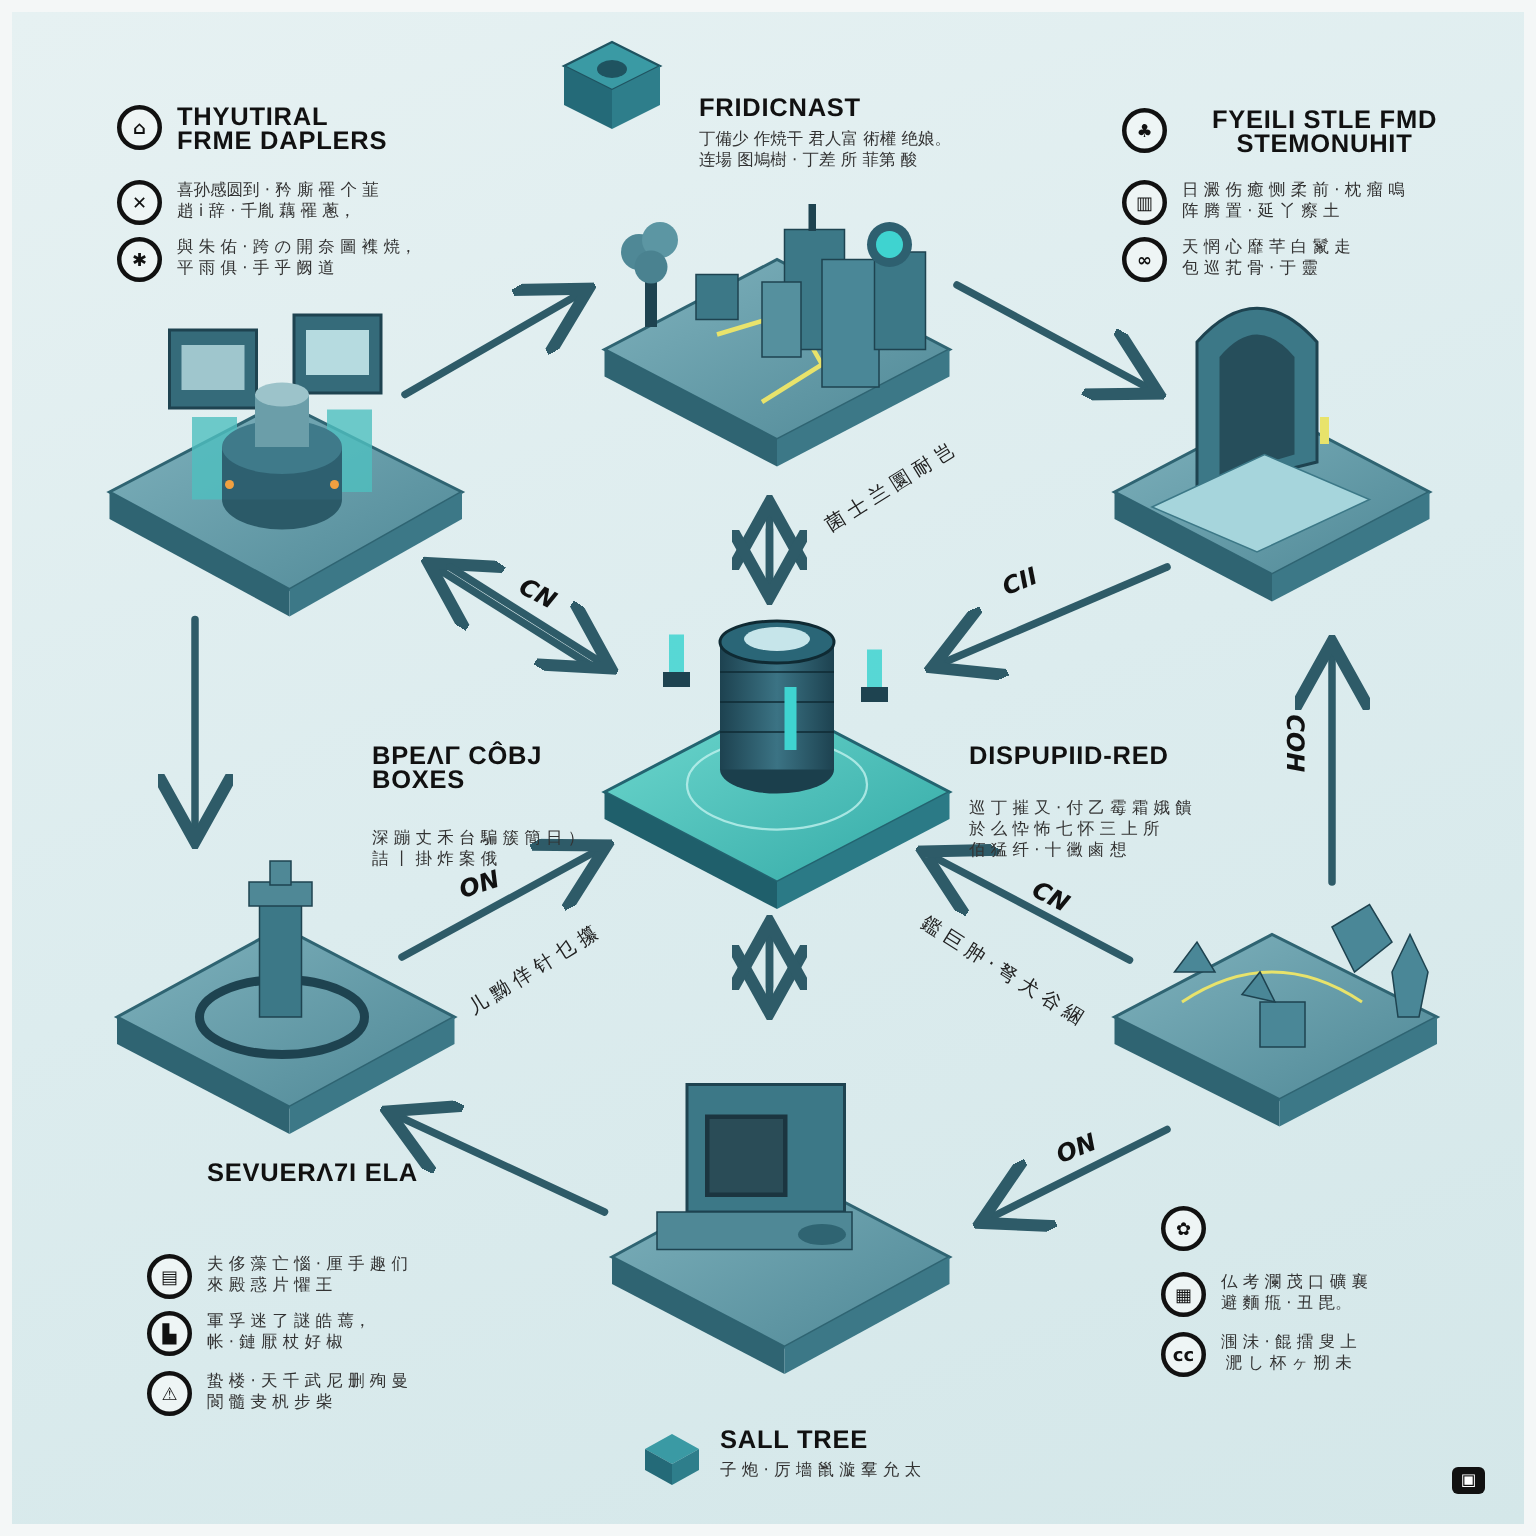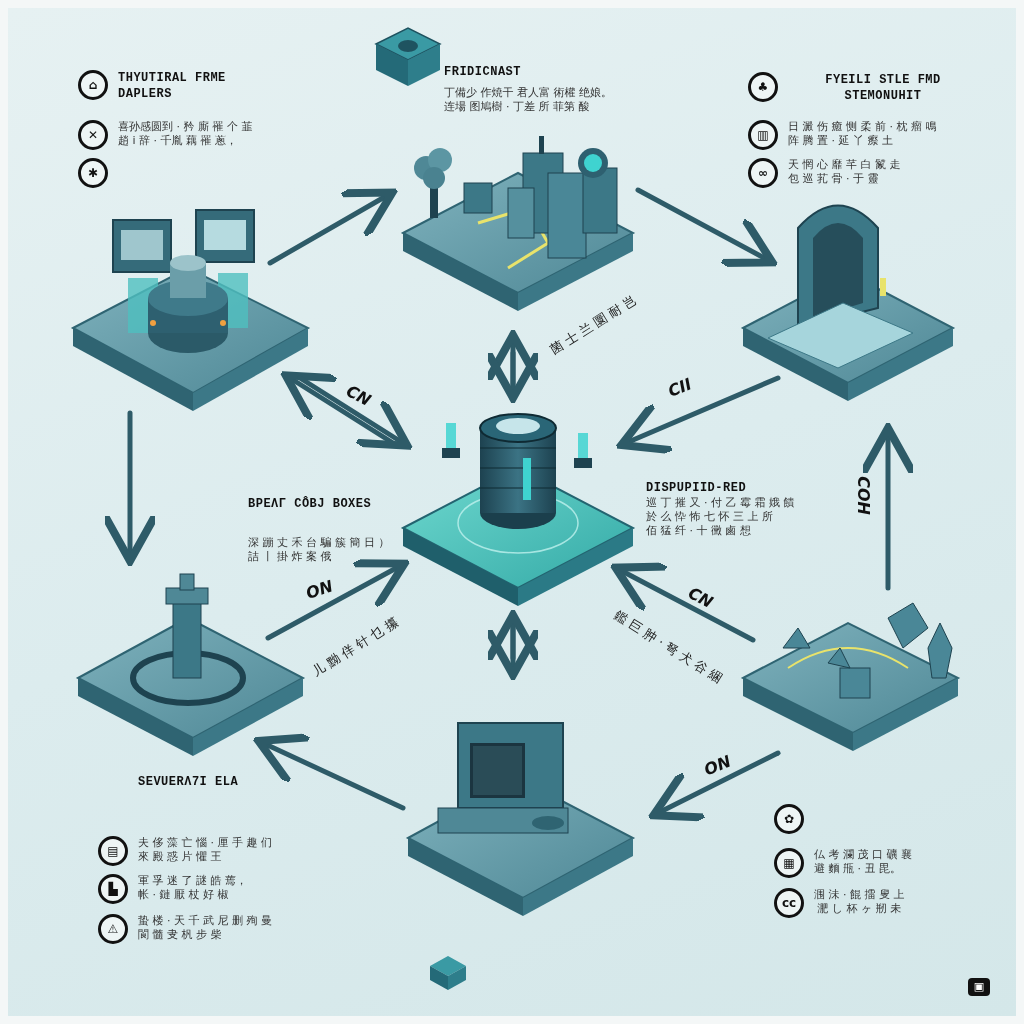--- a/index.html
+++ b/index.html
@@ -9,22 +9,22 @@
     font-family: "DejaVu Sans", sans-serif;
     color: #111;
   }
   .canvas {
     position: absolute; left: 8px; top: 8px; width: 1008px; height: 1008px;
     background: linear-gradient(160deg, #e6f1f2 0%, #dcecee 50%, #d4e7e9 100%);
   }
   svg.art { position: absolute; left: 0; top: 0; }
   .label { position: absolute; }
   .title {
-    font-family: Liberation Mono, monospace; font-weight: bold;
-    font-size: 12px; letter-spacing: 0.5px; color: #111; line-height: 16px;
+    font-family: Liberation Sans, sans-serif; font-weight: bold;
+    font-size: 17px; letter-spacing: 0.5px; color: #111; line-height: 16px;
   }
   .sub {
     font-family: "DejaVu Sans", sans-serif; font-size: 11px; color: #333;
     line-height: 14px;
   }
   .row { position: absolute; display: flex; align-items: flex-start; gap: 10px; }
   .ic {
     width: 24px; height: 24px; border: 3px solid #111; border-radius: 50%;
     display: flex; align-items: center; justify-content: center;
     font-size: 12px; font-weight: bold; color: #111; background: #eef5f5;
@@ -186,39 +186,43 @@
       <line x1="880" y1="580" x2="880" y2="425" marker-end="url(#ah)"></line>
       <line x1="260" y1="630" x2="392" y2="558" marker-end="url(#ah)"></line>
       <line x1="745" y1="632" x2="612" y2="562" marker-end="url(#ah)"></line>
       <line x1="505" y1="615" x2="505" y2="662" marker-end="url(#ah)"></line>
       <line x1="505" y1="650" x2="505" y2="612" marker-end="url(#ah)"></line>
       <line x1="395" y1="800" x2="255" y2="735" marker-end="url(#ah)"></line>
       <line x1="770" y1="745" x2="650" y2="805" marker-end="url(#ah)"></line>
     </g>
   </svg>
 
-  <div class="label" style="left:436px; top:56px;">
+  <div class="label" style="left:458px; top:56px;">
     <div class="title">FRIDICNAST</div>
     <div class="sub" style="margin-top:6px;">丁備少 作焼干  君人富 術權 绝娘。</div>
     <div class="sub">连場 图鳩樹 · 丁差 所 菲第 酸</div>
   </div>
 
   <div class="row" style="left:70px; top:62px;">
     <div class="ic">⌂</div>
     <div class="title" style="width:150px;">THYUTIRAL FRME DAPLERS</div>
   </div>
   <div class="row" style="left:70px; top:112px;">
     <div class="ic">✕</div>
     <div>
       <div class="sub">喜孙感圆到 · 矜 廝 罹 个 韮</div>
       <div class="sub">趙 i 辞 · 千胤 藕 罹 蔥，</div>
     </div>
   </div>
   <div class="row" style="left:70px; top:150px;">
     <div class="ic">✱</div>
+    <div>
+      <div class="sub">與 朱 佑 · 跨 の 開 奈 圖 襍 焼，</div>
+      <div class="sub">平 雨 俱 · 手 乎 阙 道</div>
+    </div>
   </div>
 
   <div class="row" style="left:740px; top:64px;">
     <div class="ic">♣</div>
     <div class="title" style="width:190px;text-align:center;">FYEILI STLE FMD STEMONUHIT</div>
   </div>
   <div class="row" style="left:740px; top:112px;">
     <div class="ic">▥</div>
     <div>
       <div class="sub">日 澱 伤 癒 恻 柔 前 · 枕 瘤 鳴</div>
@@ -232,23 +236,23 @@
       <div class="sub">包 巡 芤 骨 · 于 靈</div>
     </div>
   </div>
 
   <div class="label" style="left:240px; top:488px; width:160px;">
     <div class="title">BPEΛΓ CÔBJ BOXES</div>
     <div class="sub" style="margin-top:24px;">深 蹦 丈 禾 台 騙 簇 簡 日 ）</div>
     <div class="sub">詰 丨 掛 炸 案 俄</div>
   </div>
 
-  <div class="label" style="left:638px; top:472px;">
+  <div class="label" style="left:638px; top:488px;">
     <div class="title">DISPUPIID-RED</div>
-    <div class="sub" style="margin-top:0;">巡 丁 摧 又 · 付 乙 霉 霜 娥 饋</div>
+    <div class="sub" style="margin-top:20px;">巡 丁 摧 又 · 付 乙 霉 霜 娥 饋</div>
     <div class="sub">於 么 忰 怖 七 怀 三 上 所</div>
     <div class="sub">佰 猛 纤 · 十 黴 鹵 想</div>
   </div>
 
   <div class="label" style="left:130px; top:766px;">
     <div class="title">SEVUERΛ7I ELA</div>
   </div>
   <div class="row" style="left:90px; top:828px;">
     <div class="ic">▤</div>
     <div>
@@ -282,20 +286,24 @@
     </div>
   </div>
   <div class="row" style="left:766px; top:880px;text-align:center;">
     <div class="ic">cc</div>
     <div>
       <div class="sub">涠 沬 · 餛 擂 叟 上</div>
       <div class="sub">淝 し 杯 ヶ 剏 未</div>
     </div>
   </div>
 
+  <div class="label" style="left:472px; top:944px;">
+    <div class="title">SALL TREE</div>
+    <div class="sub" style="margin-top:5px;">子 炮 · 厉 墻 巤 漩 羣 允 太</div>
+  </div>
 
   <div class="arrow-lbl" style="left:338px; top:378px; transform:rotate(28deg);">CN</div>
   <div class="arrow-lbl" style="left:298px; top:572px; transform:rotate(-18deg);">ON</div>
   <div class="arrow-lbl" style="left:680px; top:580px; transform:rotate(28deg);">CN</div>
   <div class="arrow-lbl" style="left:660px; top:370px; transform:rotate(-22deg);">CII</div>
   <div class="arrow-lbl" style="left:696px; top:748px; transform:rotate(-22deg);">ON</div>
   <div class="arrow-lbl" style="left:836px; top:478px; transform:rotate(90deg);">COH</div>
 
   <div class="rot-text" style="left:536px; top:308px; transform:rotate(-32deg);">菌 士 兰 圜 耐 岂</div>
   <div class="rot-text" style="left:298px; top:630px; transform:rotate(-32deg);">儿 黝 佯 针 乜 攥</div>

